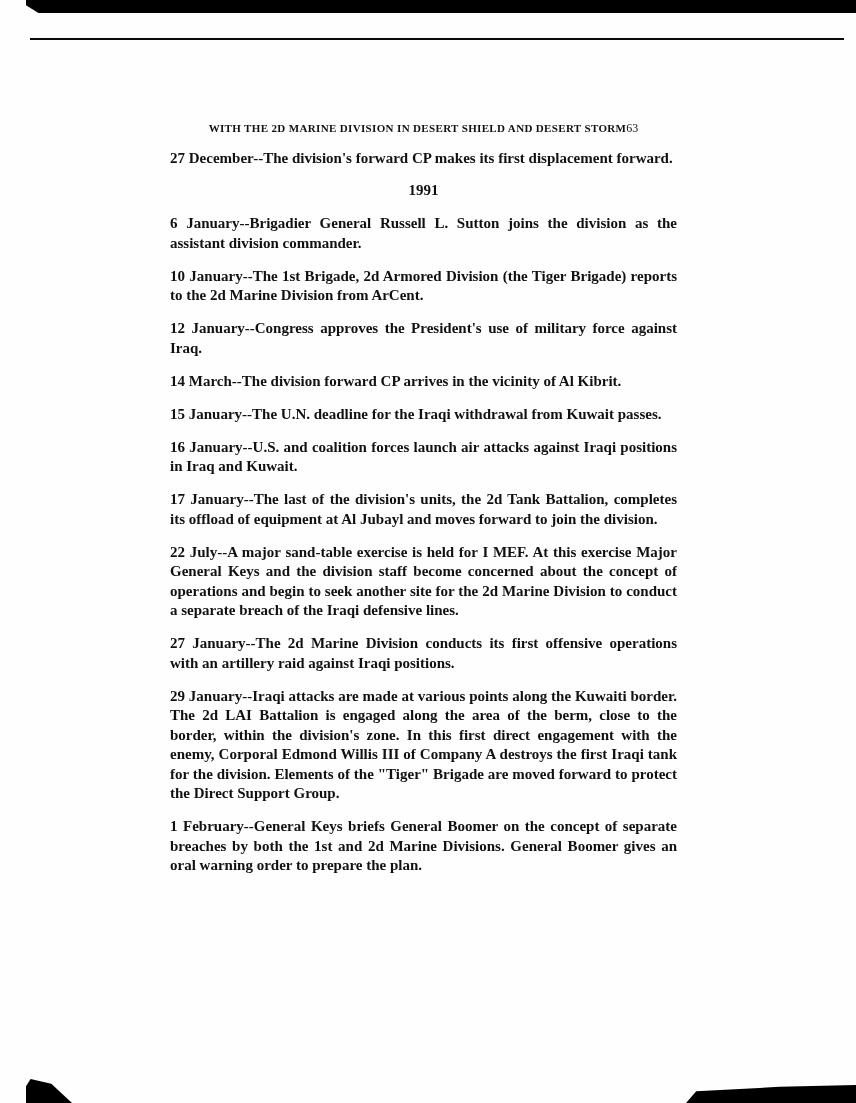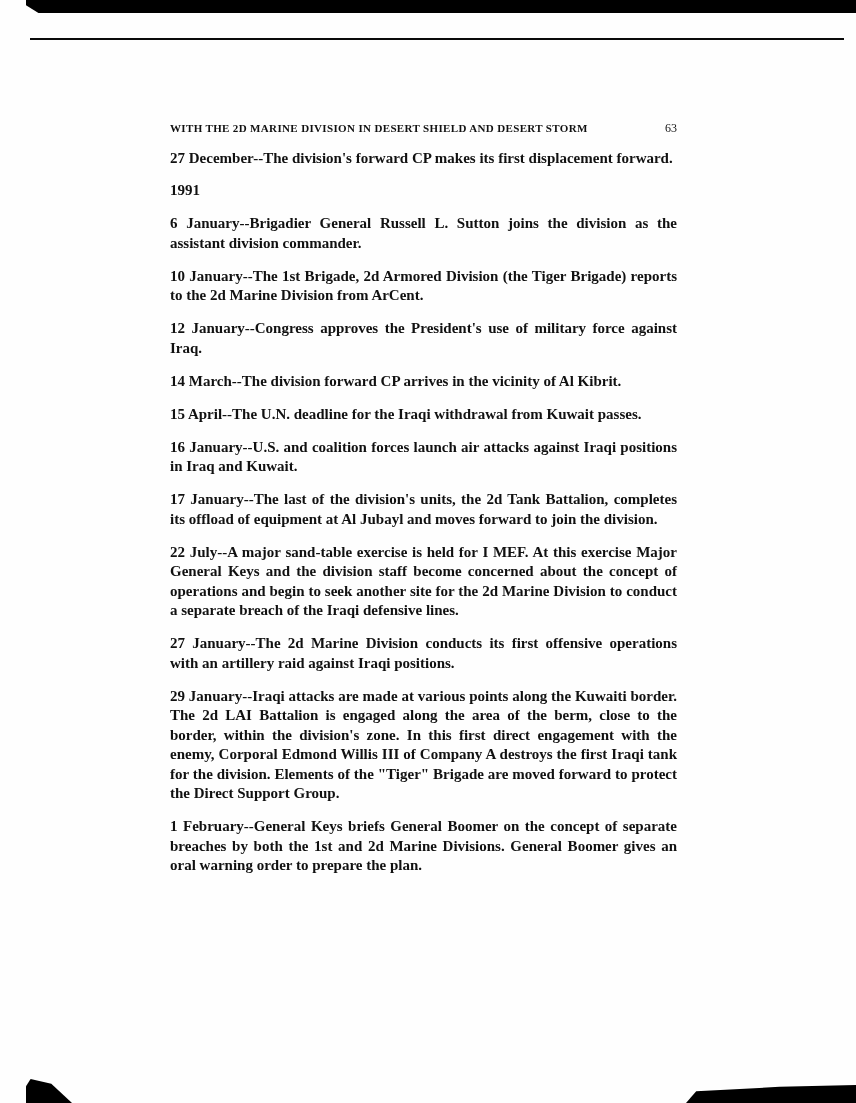--- a/index.html
+++ b/index.html
@@ -36,21 +36,21 @@
   }
   
   .content {
     position: absolute;
     left: 170px;
     top: 121px;
     width: 507px;
   }
   .running-header {
     display: flex;
-    justify-content: space-between;
+    justify-content: center;
     align-items: baseline;
     font-size: 11px;
     font-weight: 700;
     letter-spacing: 0.35px;
     margin-bottom: 13px;
     white-space: nowrap;
   }
   .running-header .page-number {
     font-weight: 400;
     font-size: 12px;
@@ -59,20 +59,21 @@
   .entry {
     font-size: 15px;
     line-height: 19.5px;
     text-align: justify;
     margin: 0 0 13.5px 0;
     font-weight: bold;
   }
   .year-heading {
     font-size: 15px;
     font-weight: 700;
+    text-align: center;
     margin: 4px 0 15px 0;
   }
 </style>
 </head>
 <body>
 
 <div class="page">
 
   <div class="artifact top-bar"></div>
   <div class="artifact top-line"></div>
@@ -85,21 +86,21 @@
     </div>
 
     <p class="entry">27 December--The division's forward CP makes its first displacement forward.</p>
 
     <h2 class="year-heading">1991</h2>
 
     <p class="entry">6 January--Brigadier General Russell L. Sutton joins the division as the assistant division commander.</p>
     <p class="entry">10 January--The 1st Brigade, 2d Armored Division (the Tiger Brigade)  reports to the 2d Marine Division from ArCent.</p>
     <p class="entry">12 January--Congress approves the President's use of military force against Iraq.</p>
     <p class="entry">14 March--The division forward CP arrives in the vicinity of Al Kibrit.</p>
-    <p class="entry">15 April--The U.N. deadline for the Iraqi withdrawal from Kuwait passes.</p>
+    <p class="entry">15 January--The U.N. deadline for the Iraqi withdrawal from Kuwait passes.</p>
     <p class="entry">16 January--U.S. and coalition forces launch air attacks against Iraqi positions in Iraq and Kuwait.</p>
     <p class="entry">17 January--The last of the division's units, the 2d Tank Battalion, completes its offload of equipment at Al Jubayl and moves forward to join the division.</p>
     <p class="entry">22 July--A major sand-table exercise is held for I MEF. At this exercise Major General Keys and the division staff become concerned about the concept of operations and begin to seek another site for the 2d Marine Division to conduct a separate breach of the Iraqi defensive lines.</p>
     <p class="entry">27 January--The 2d Marine Division conducts its first offensive operations with an artillery raid against Iraqi positions.</p>
     <p class="entry">29 January--Iraqi attacks are made at various points along the Kuwaiti border. The 2d LAI Battalion is engaged along the area of the berm, close to the border, within the division's zone. In this first direct engagement with the enemy, Corporal Edmond Willis III of Company A destroys the first Iraqi tank for the division. Elements of the "Tiger" Brigade are moved forward to protect the Direct Support Group.</p>
     <p class="entry">1 February--General Keys briefs General Boomer on the concept of separate breaches by both the 1st and 2d Marine Divisions. General Boomer gives an oral warning order to prepare the plan.</p>
 
   </div>
 
   <div class="artifact bottom-left-mark"></div>

